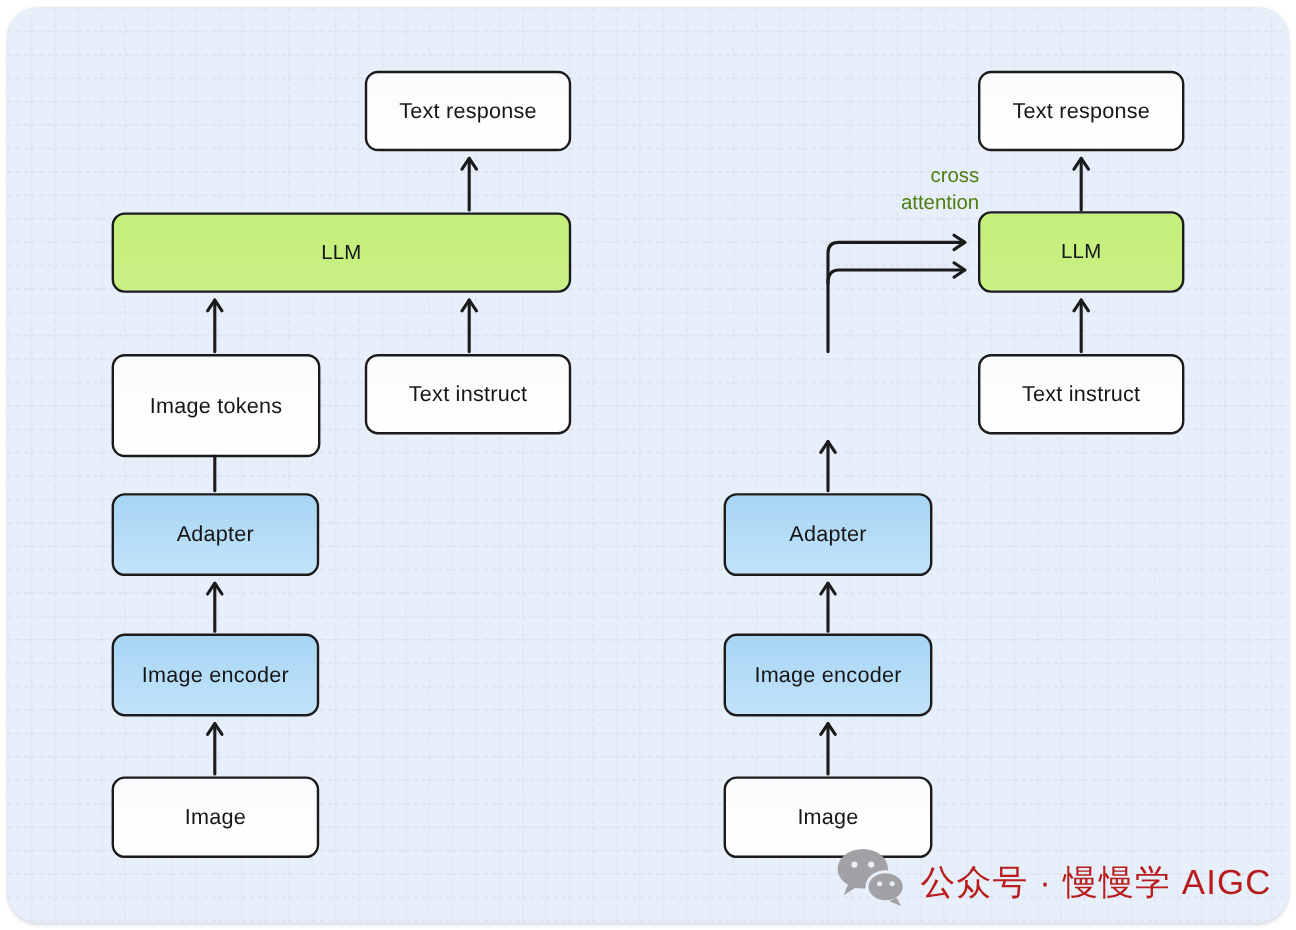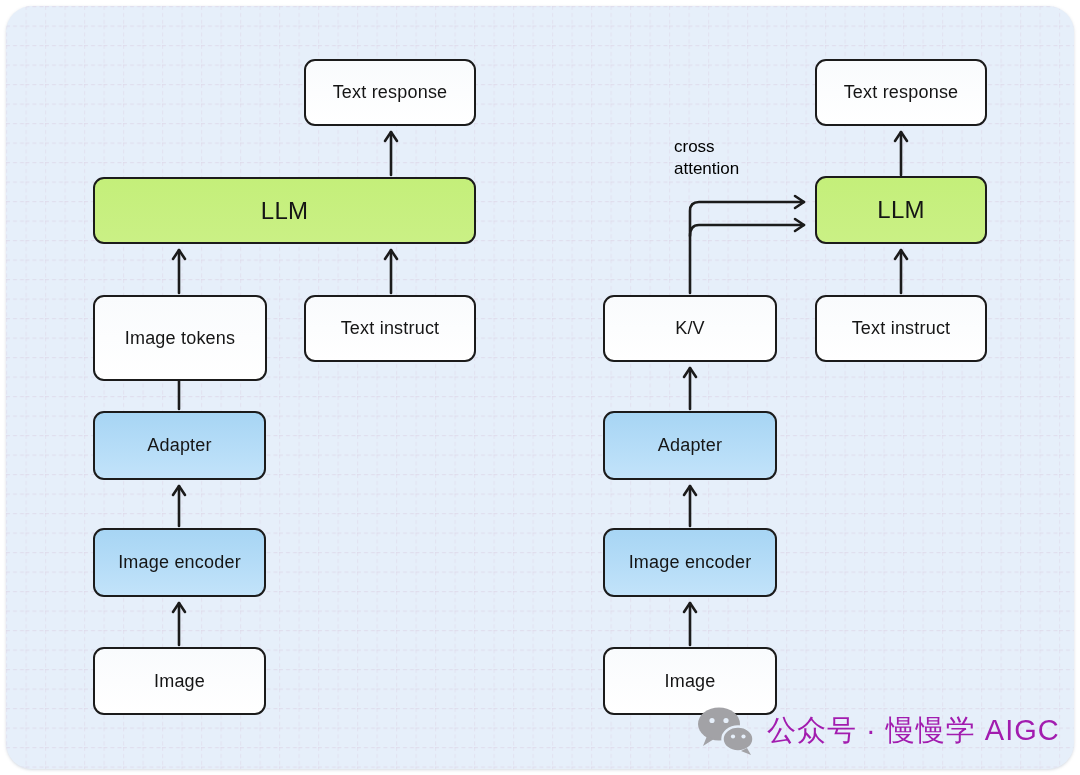--- a/index.html
+++ b/index.html
@@ -17,30 +17,30 @@
   .box{
     position:absolute;box-sizing:border-box;
     border:2px solid #1b1b1b;border-radius:11px;
     display:flex;align-items:center;justify-content:center;
     font-size:18px;color:#151515;letter-spacing:.2px;
     margin-left:-6px;margin-top:-6px; 
   }
   .white{background:linear-gradient(180deg,#f9fbfd 0%,#ffffff 100%);}
   .blue{background:linear-gradient(180deg,#a7d5f4 0%,#c2e3fa 100%);justify-content:center;}
   .green{background:linear-gradient(180deg,#c4ef7a 0%,#caf085 100%);}
-  .llm{font-size:24px;}
+  .llm{font-size:17px;}
   .note{
     position:absolute;left:674px;top:136px;width:142px;
     margin-left:-6px;margin-top:-6px;
-    text-align:left;font-size:17px;line-height:1.32;color:#000000;
+    text-align:right;font-size:17px;line-height:1.32;color:#4d7c0f;
     white-space:pre-line;
   }
   .watermark{
     position:absolute;left:697px;top:706px;margin-left:-6px;margin-top:-6px;
-    display:flex;align-items:center;gap:12px;color:#a21caf;
+    display:flex;align-items:flex-end;gap:12px;color:#b91c1c;
   }
   .watermark .wm-text{font-size:29px;letter-spacing:1px;}
 </style>
 </head>
 <body>
 
 <div class="page">
   <div class="canvas">
 
     <svg class="grid">
@@ -100,23 +100,20 @@
     <div class="box white" style="left:93px;top:647px;width:173px;height:68px">
       <span>Image</span>
     </div>
 
     <div class="box white" style="left:815px;top:59px;width:172px;height:67px">
       <span>Text response</span>
     </div>
     <div class="box green llm" style="left:815px;top:176px;width:172px;height:68px">
       <span>LLM</span>
     </div>
-    <div class="box white" style="left:603px;top:295px;width:174px;height:67px">
-      <span>K/V</span>
-    </div>
     <div class="box white" style="left:815px;top:295px;width:172px;height:67px">
       <span>Text instruct</span>
     </div>
     <div class="box blue" style="left:603px;top:411px;width:174px;height:69px">
       <span>Adapter</span>
     </div>
     <div class="box blue" style="left:603px;top:528px;width:174px;height:69px">
       <span>Image encoder</span>
     </div>
     <div class="box white" style="left:603px;top:647px;width:174px;height:68px">

